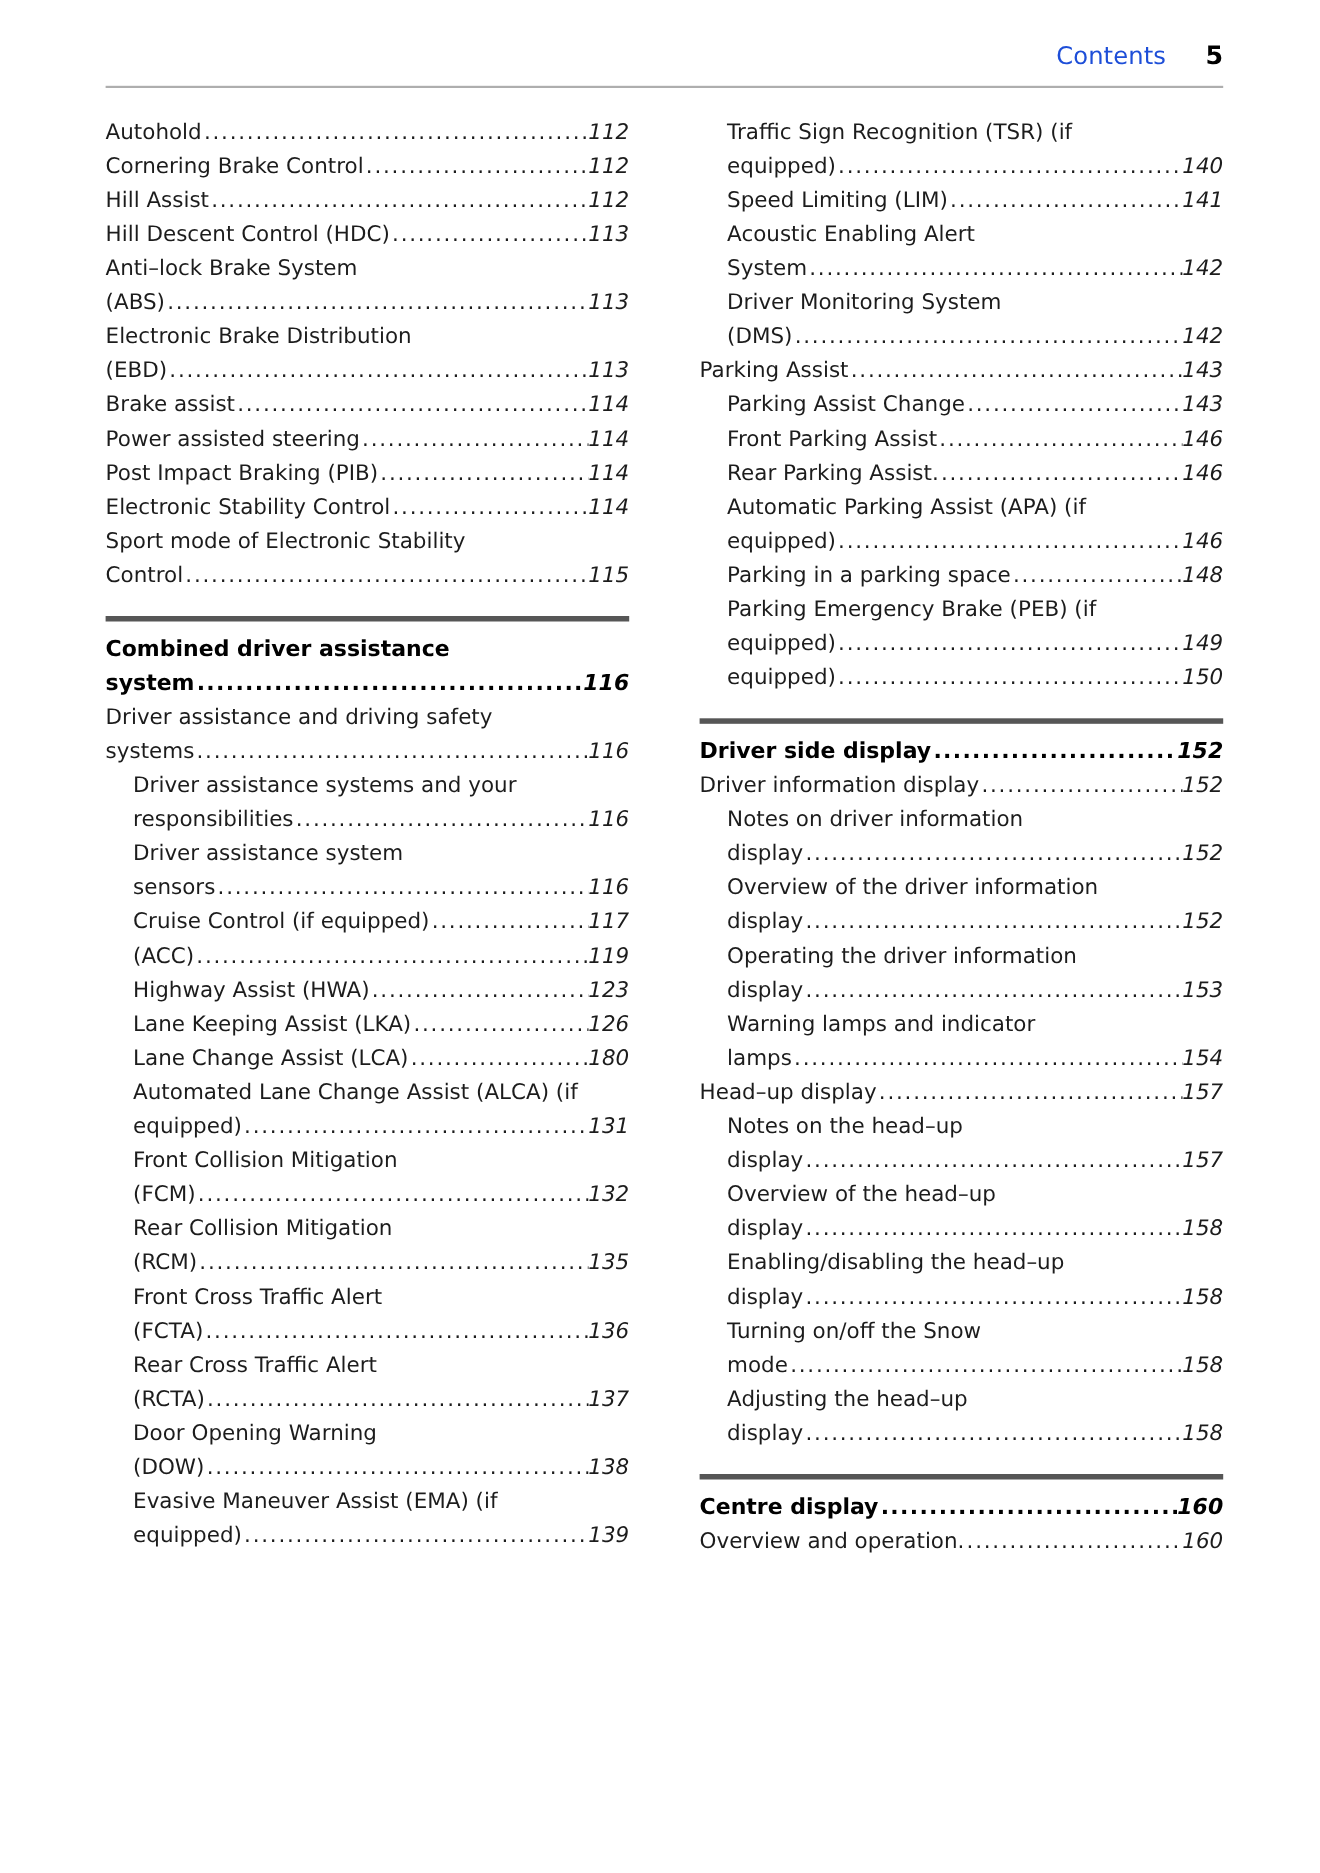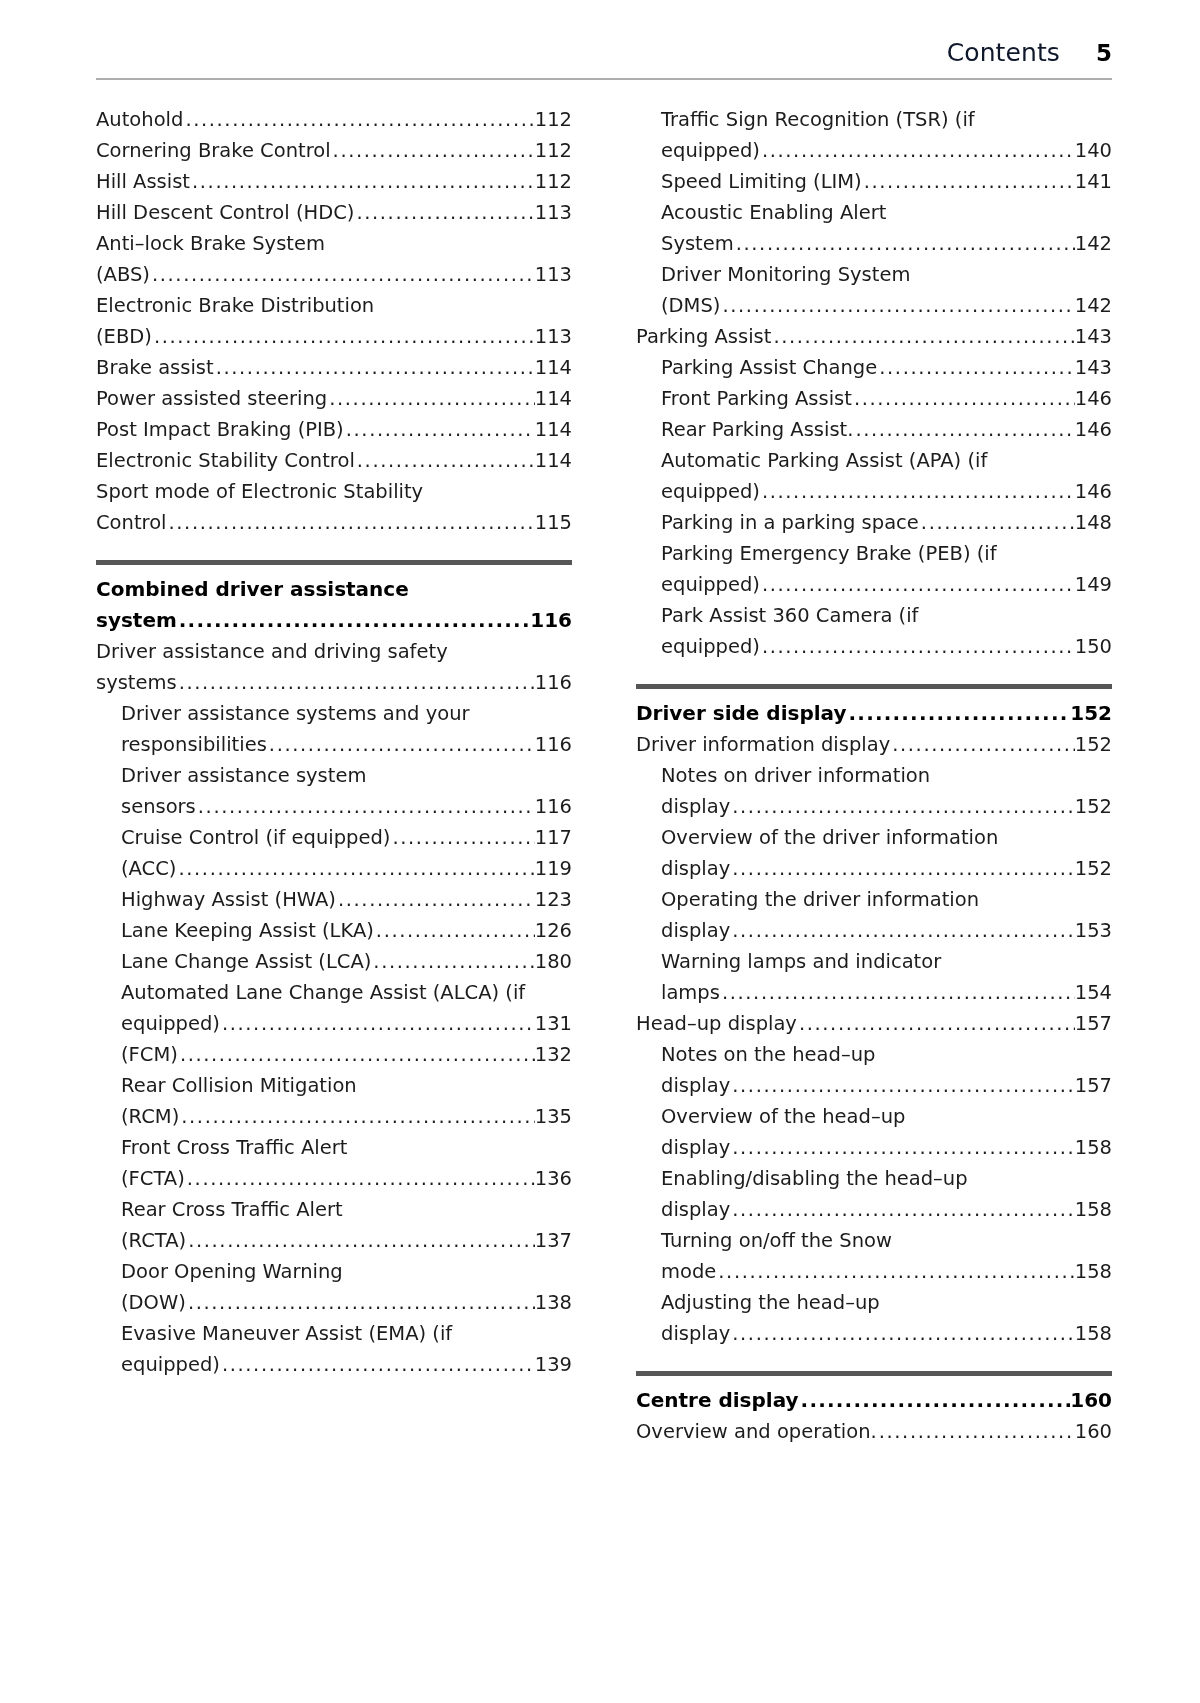--- a/index.html
+++ b/index.html
@@ -26,22 +26,22 @@
   .header {
     position: absolute;
     left: 96px;
     right: 88px;
     top: 38px;
     display: flex;
     align-items: baseline;
     justify-content: flex-end;
   }
   .header-title {
-    font-size: 25px;
-    color: #0f172a;
+    font-size: 22px;
+    color: #1d4ed8;
     letter-spacing: 0.1px;
   }
   .header-pageno {
     font-size: 23px;
     font-weight: bold;
     color: #000;
     margin-left: 36px;
     min-width: 16px;
     text-align: right;
   }
@@ -87,20 +87,21 @@
     white-space: nowrap;
     color: #1c1c1c;
     letter-spacing: 1.6px;
     margin: 0 0px 0 2px;
     min-width: 0;
   }
   .entry .pageno {
     flex: 0 0 auto;
     text-align: center;
     padding-left: 0px;
+    font-style: italic;
   }
 
   .lvl1 { padding-left: 0px; }
   .lvl2 { padding-left: 25px; }
 
   .entry.section {
     font-weight: bold;
     font-size: 20px;
     color: #000;
   }
@@ -249,20 +250,23 @@
           <span class="pageno">180</span>
         </div>
         <div class="entry lvl2 cont">
           <span class="etext">Automated Lane Change Assist (ALCA) (if</span>
         </div>
         <div class="entry lvl2">
           <span class="etext">equipped)</span>
           <span class="leader">....................................................................................................</span>
           <span class="pageno">131</span>
         </div>
+        <div class="entry lvl2 cont">
+          <span class="etext">Front Collision Mitigation</span>
+        </div>
         <div class="entry lvl2">
           <span class="etext">(FCM)</span>
           <span class="leader">....................................................................................................</span>
           <span class="pageno">132</span>
         </div>
         <div class="entry lvl2 cont">
           <span class="etext">Rear Collision Mitigation</span>
         </div>
         <div class="entry lvl2">
           <span class="etext">(RCM)</span>
@@ -365,23 +369,20 @@
           <span class="leader">....................................................................................................</span>
           <span class="pageno">148</span>
         </div>
         <div class="entry lvl2 cont">
           <span class="etext">Parking Emergency Brake (PEB) (if</span>
         </div>
         <div class="entry lvl2">
           <span class="etext">equipped)</span>
           <span class="leader">....................................................................................................</span>
           <span class="pageno">149</span>
-        </div>
-        <div class="entry lvl2 cont">
-          <span class="etext">Park Assist 360 Camera (if</span>
         </div>
         <div class="entry lvl2">
           <span class="etext">equipped)</span>
           <span class="leader">....................................................................................................</span>
           <span class="pageno">150</span>
         </div>
         <div class="section-rule"></div>
         <div class="entry lvl1 section">
           <span class="etext">Driver side display</span>
           <span class="leader">....................................................................................................</span>

